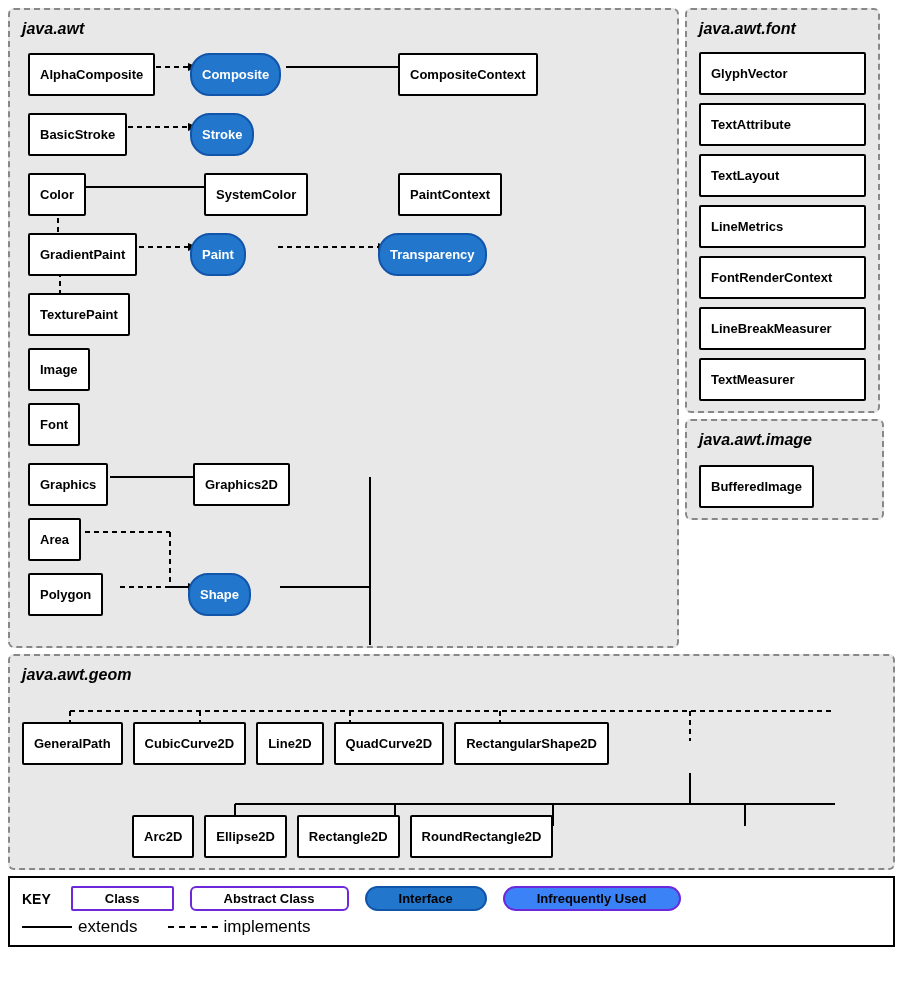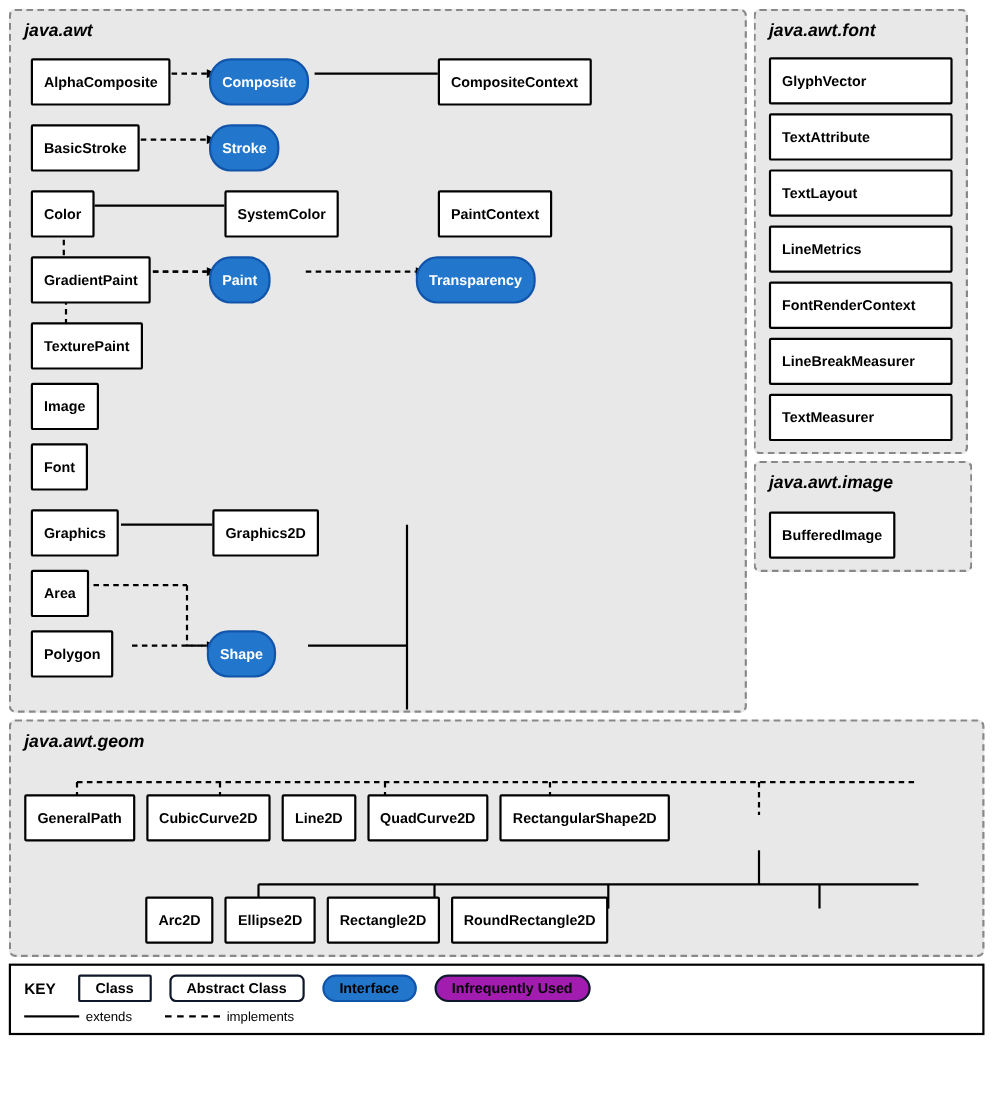--- a/index.html
+++ b/index.html
@@ -123,56 +123,56 @@
       gap: 16px;
     }
 
     .key-label {
       font-weight: bold;
       font-size: 14px;
       margin-right: 4px;
     }
 
     .key-node {
-      border: 2px solid #0f172a;
-      padding: 3px 14px;
+      border: 2px solid #6d28d9;
+      padding: 3px 32px;
       font-size: 13px;
       font-weight: bold;
       border-radius: 2px;
       background: #fff;
     }
 
     .key-node-abstract {
       border-radius: 6px;
     }
 
     .key-node-interface {
       border-radius: 20px;
       background: #2277cc;
       color: #000000;
       border-color: #1155aa;
     }
 
     .key-node-infrequent {
       border-radius: 20px;
-      background: #a21caf;
+      background: #3b82f6;
       color: #000;
     }
 
     .key-legend-row {
       display: flex;
       align-items: center;
       gap: 30px;
     }
 
     .key-legend-item {
       display: flex;
       align-items: center;
       gap: 6px;
-      font-size: 12px;
+      font-size: 17px;
       text-align: right;
     }
 
     .line-solid {
       display: inline-block;
       width: 50px;
       height: 2px;
       background: #000;
     }
 

